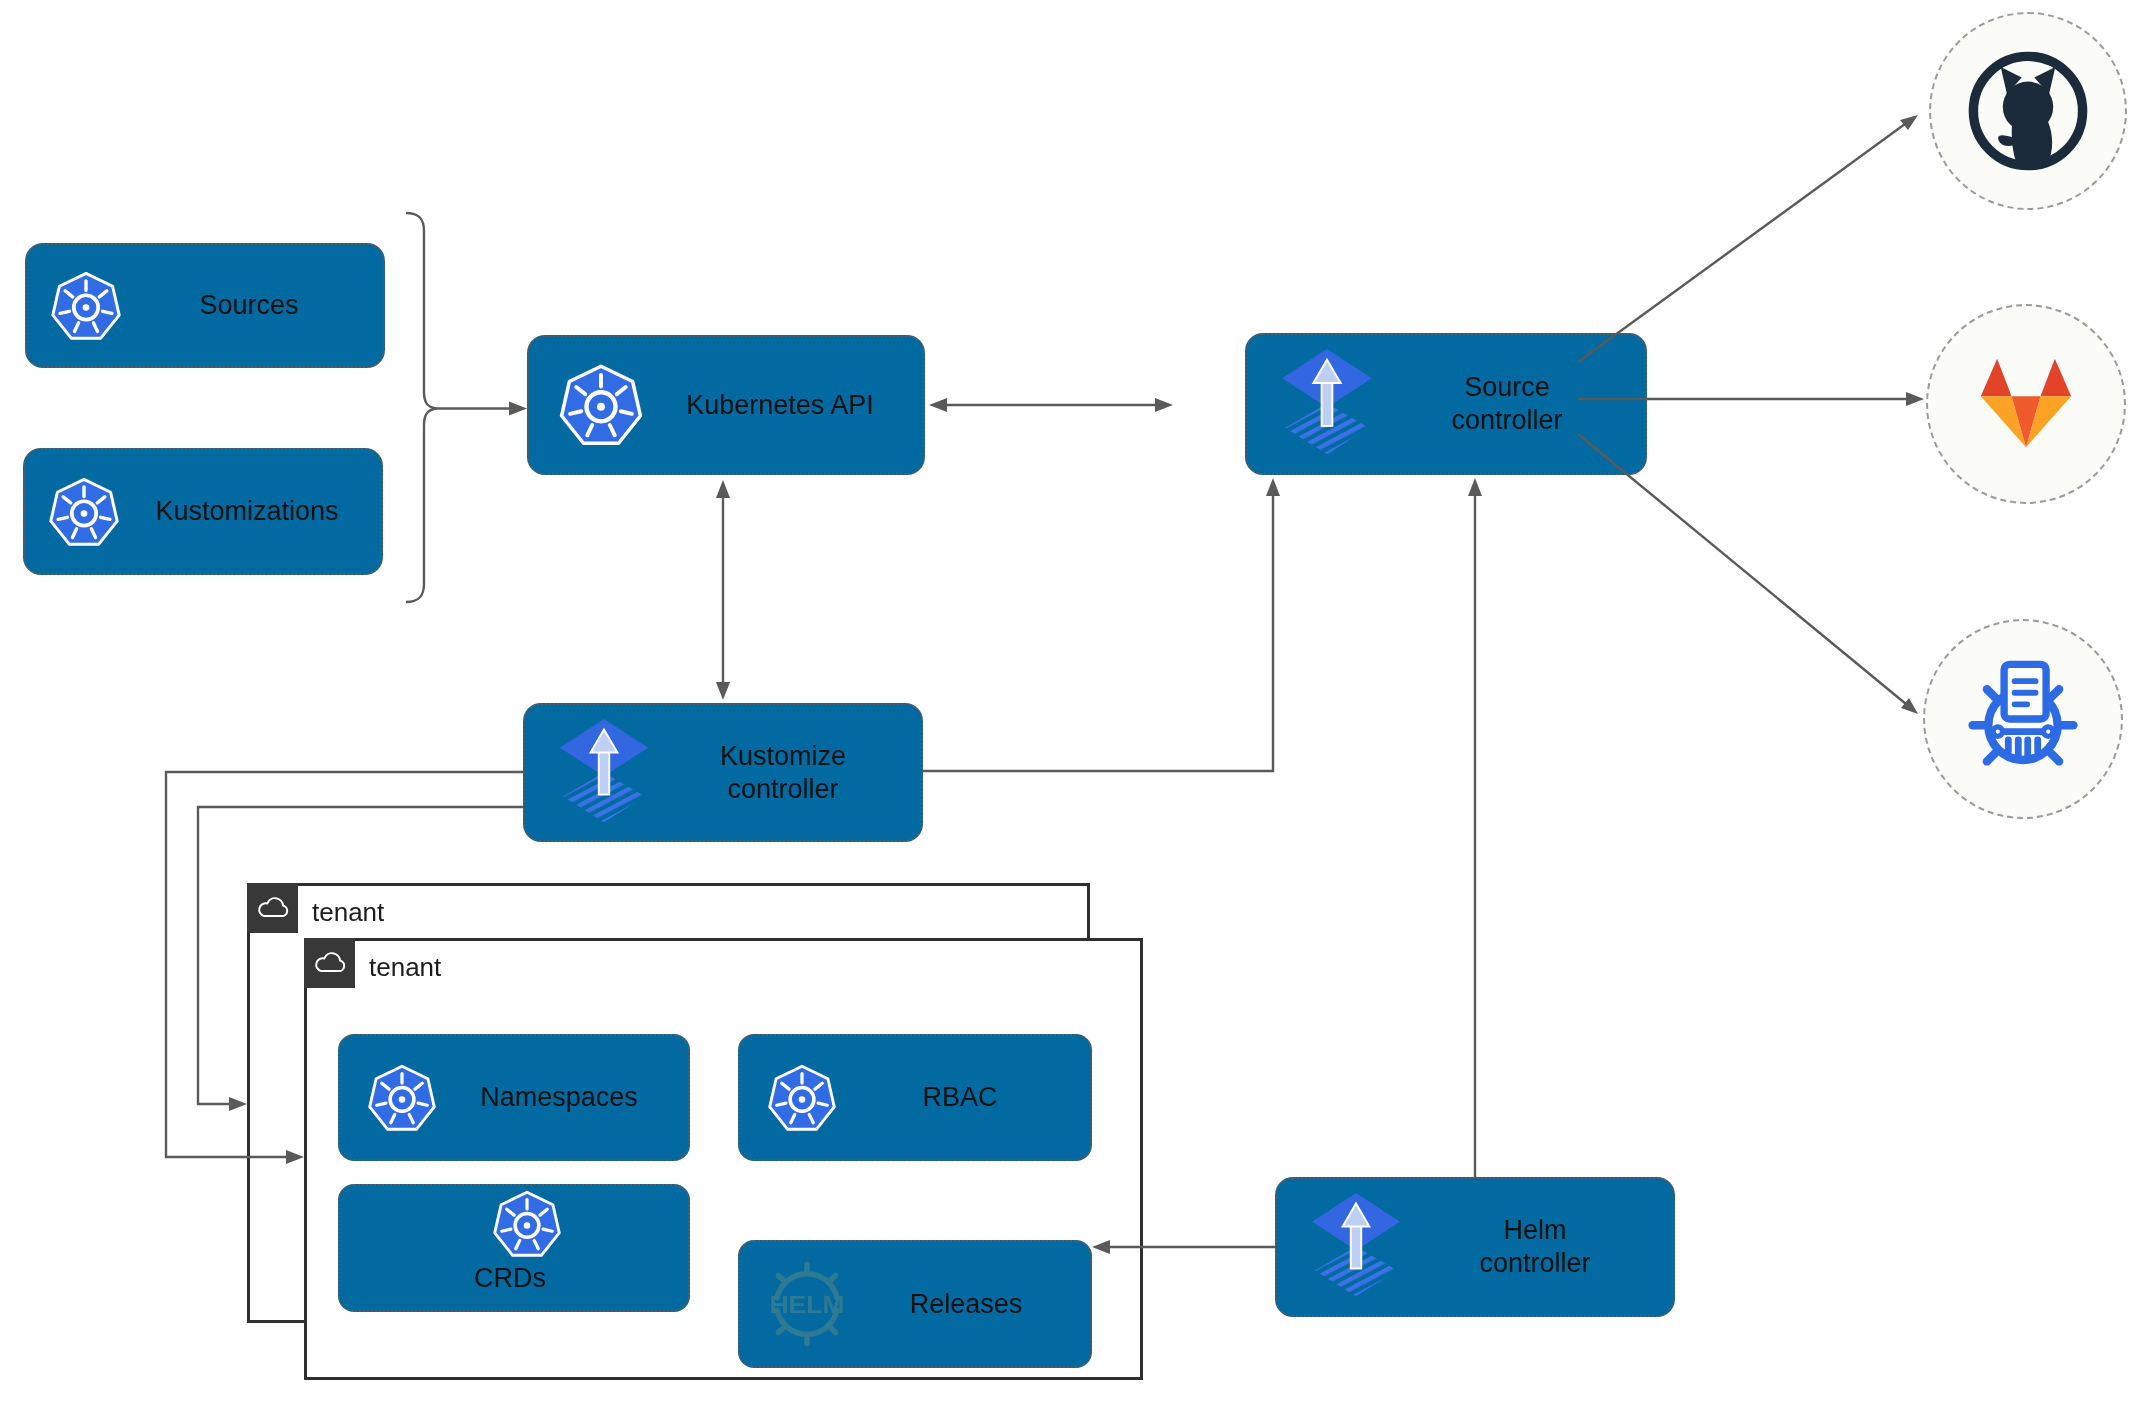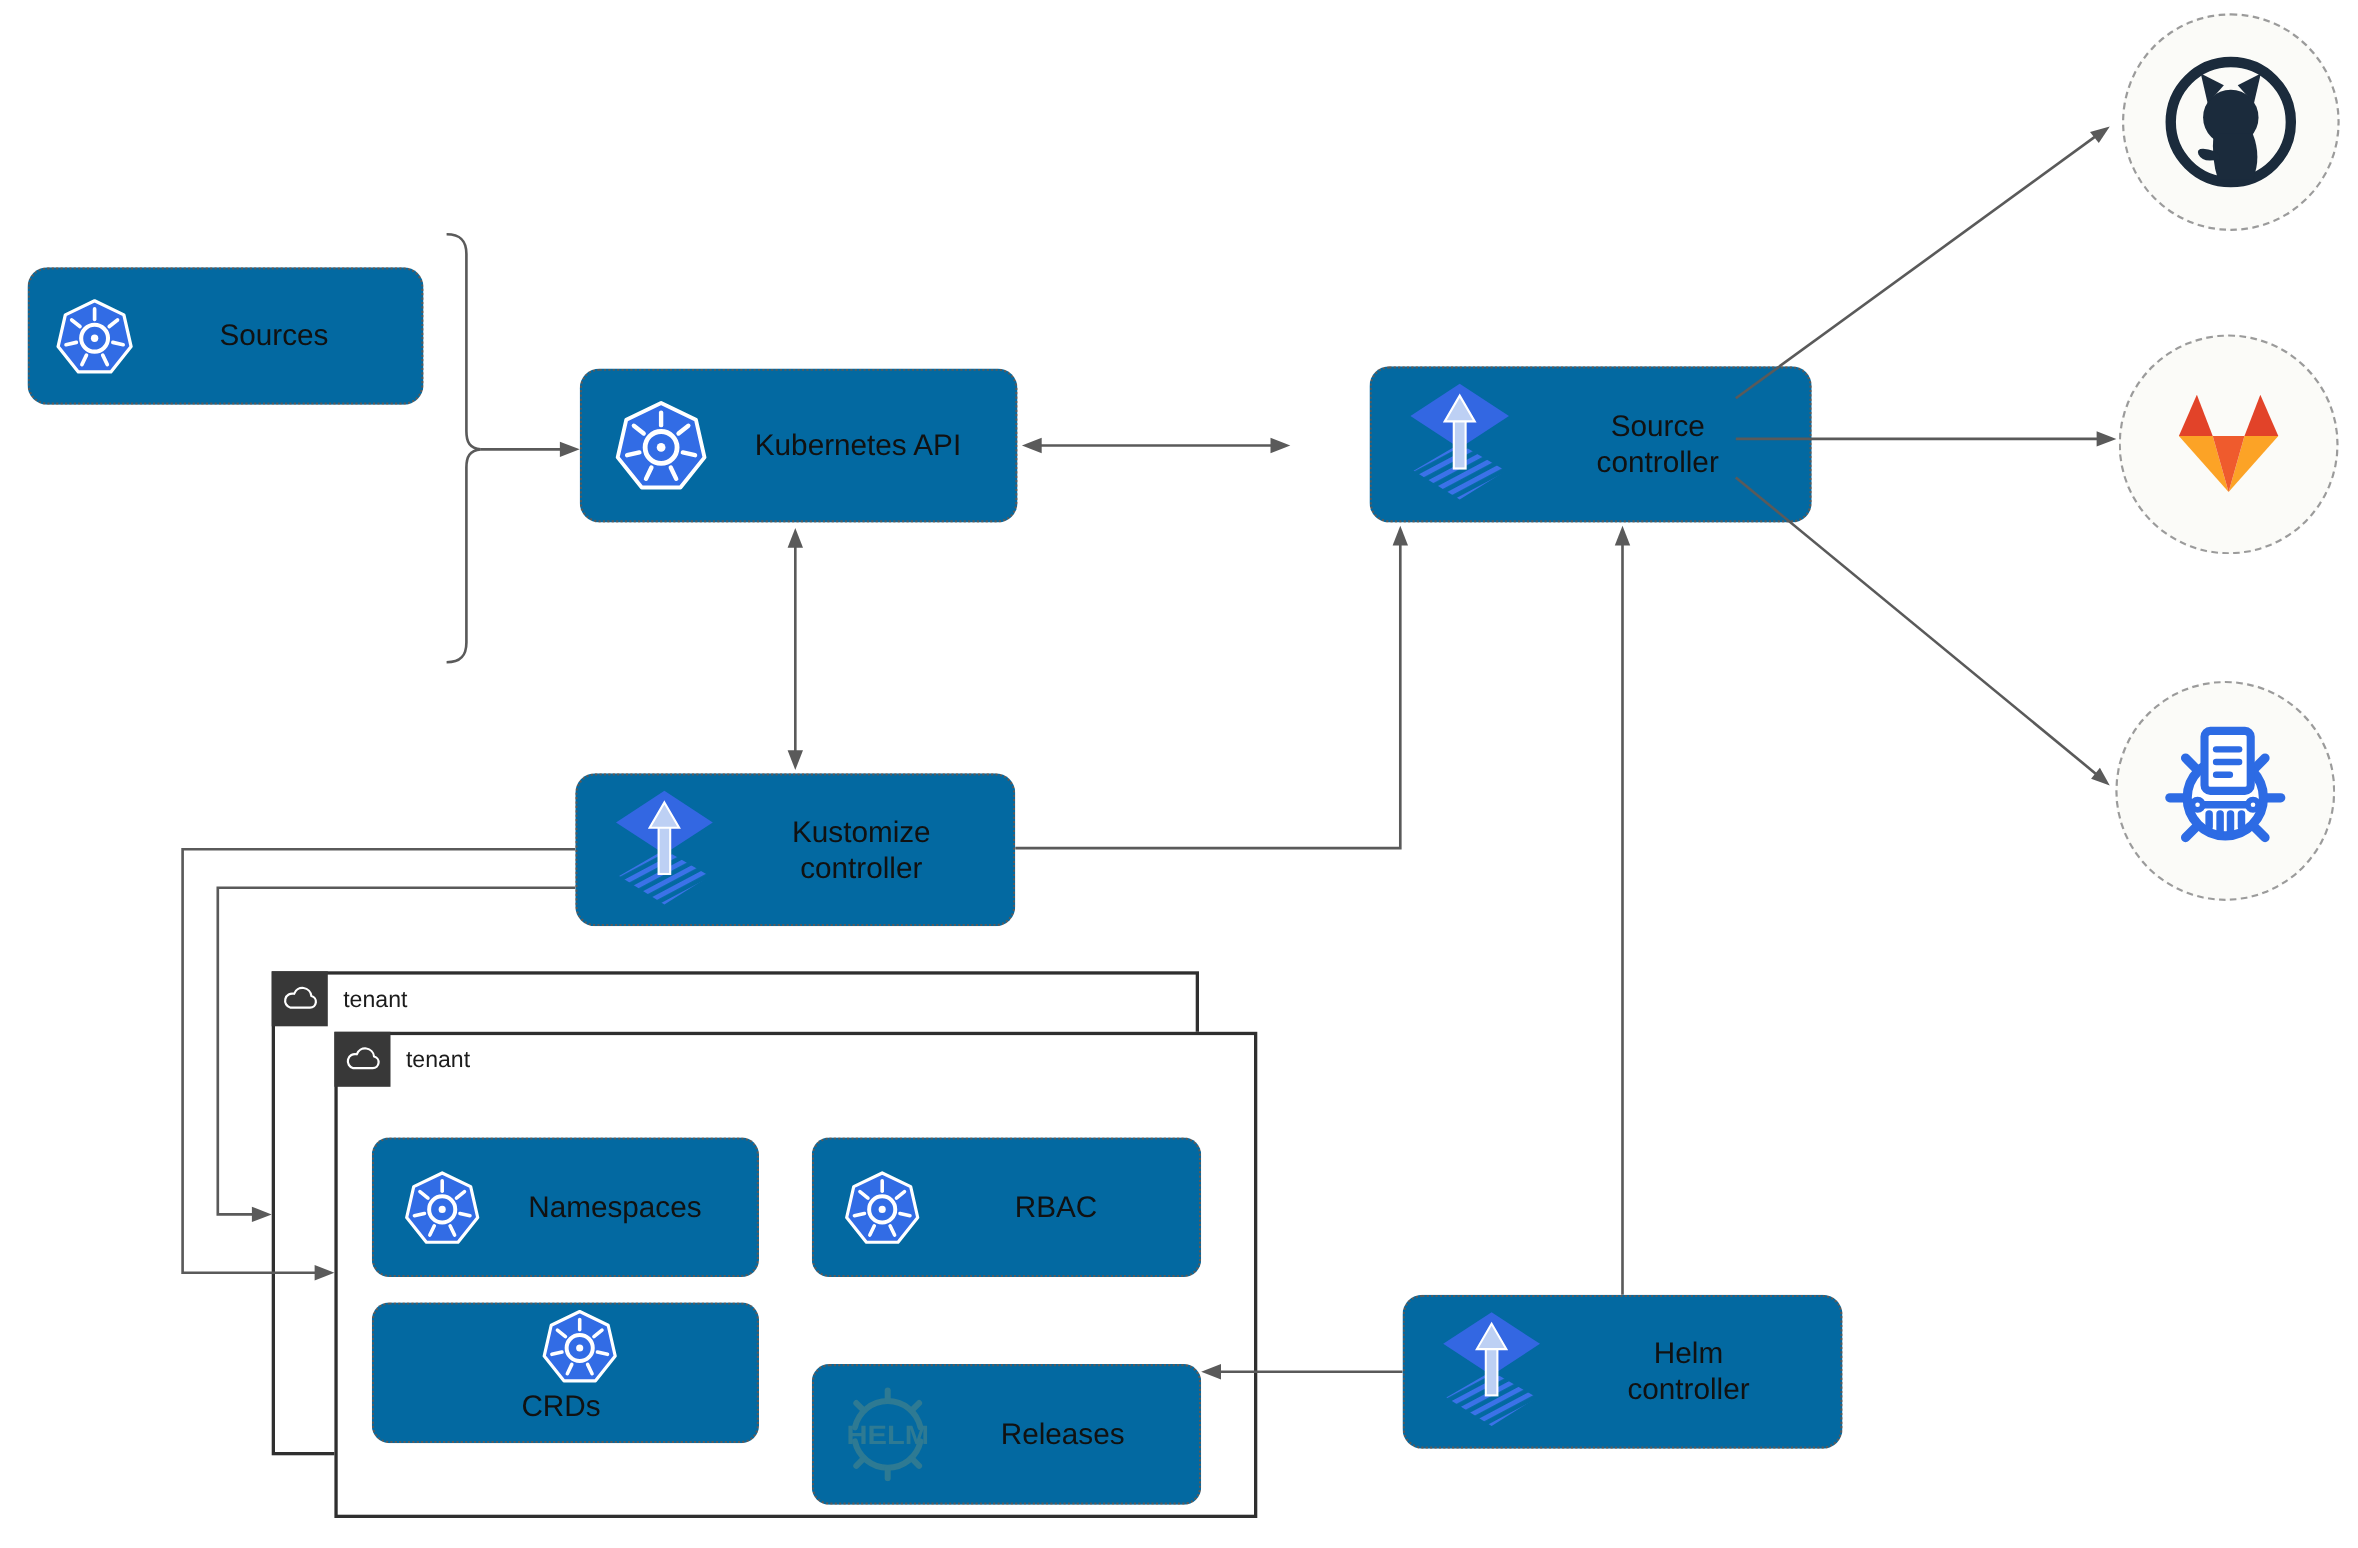--- a/index.html
+++ b/index.html
@@ -9,21 +9,21 @@
   
   .node{position:absolute;background:#0369a1;border:2px dotted #5a5a5a;border-radius:18px;
         display:flex;align-items:center;box-sizing:border-box;}
   .node .nicon{flex:0 0 auto;display:flex;align-items:center;}
   .node .nlabel{flex:1 1 auto;text-align:center;font-size:27px;color:#111111;line-height:1.22;padding-right:8px;}
 
   
   .tenant{position:absolute;background:#ffffff;border:3px solid #2f2f2f;box-sizing:border-box;}
   .tenant-tab{position:absolute;top:-3px;left:-3px;width:51px;height:50px;background:#383838;
               display:flex;align-items:center;justify-content:center;}
-  .tenant-label{position:absolute;left:62px;top:11px;font-size:21px;color:#1c1c1c;}
+  .tenant-label{position:absolute;left:62px;top:11px;font-size:26px;color:#1c1c1c;}
 
   
   .provider{position:absolute;border-radius:50%;background:#fbfbf8;border:2px dashed #9b9b9b;
             display:flex;align-items:center;justify-content:center;box-sizing:border-box;}
 
   .overlay{position:absolute;left:0;top:0;pointer-events:none;}
   .hidden-defs{position:absolute;width:0;height:0;overflow:hidden;}
 </style>
 </head>
 <body>
@@ -144,20 +144,28 @@
 
   <div class="node" style="left:25px;top:243px;width:360px;height:125px;">
     <span class="nicon" style="margin-left:22px;">
       <svg width="74" height="78" viewBox="0 0 100 100">
           <use href="#sym-k8s"></use>
         </svg>
     </span>
     <span class="nlabel">Sources</span>
   </div>
 
+  <div class="node" style="left:23px;top:448px;width:360px;height:127px;">
+    <span class="nicon" style="margin-left:22px;">
+      <svg width="74" height="78" viewBox="0 0 100 100">
+          <use href="#sym-k8s"></use>
+        </svg>
+    </span>
+    <span class="nlabel">Kustomizations</span>
+  </div>
 
   <div class="node" style="left:527px;top:335px;width:398px;height:140px;">
     <span class="nicon" style="margin-left:28px;">
       <svg width="88" height="92" viewBox="0 0 100 100">
           <use href="#sym-k8s"></use>
         </svg>
     </span>
     <span class="nlabel">Kubernetes API</span>
   </div>
 

